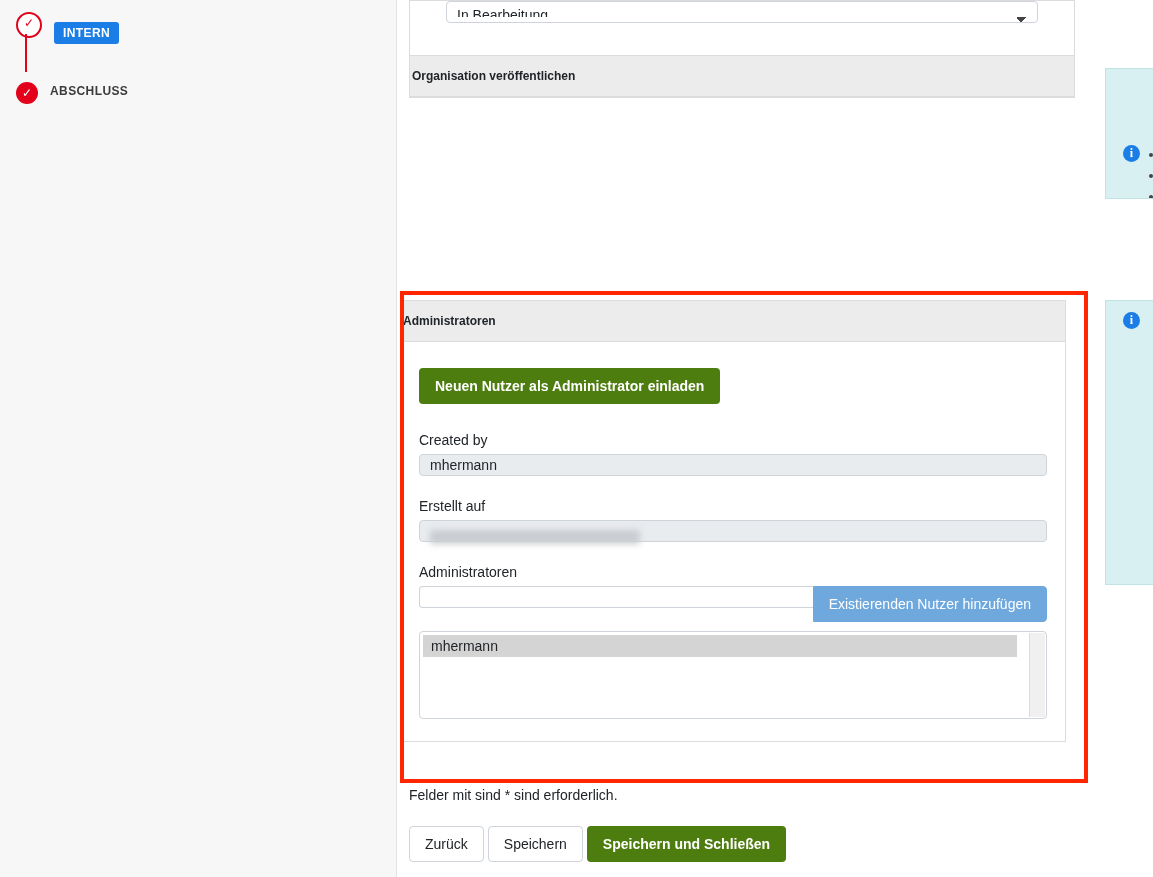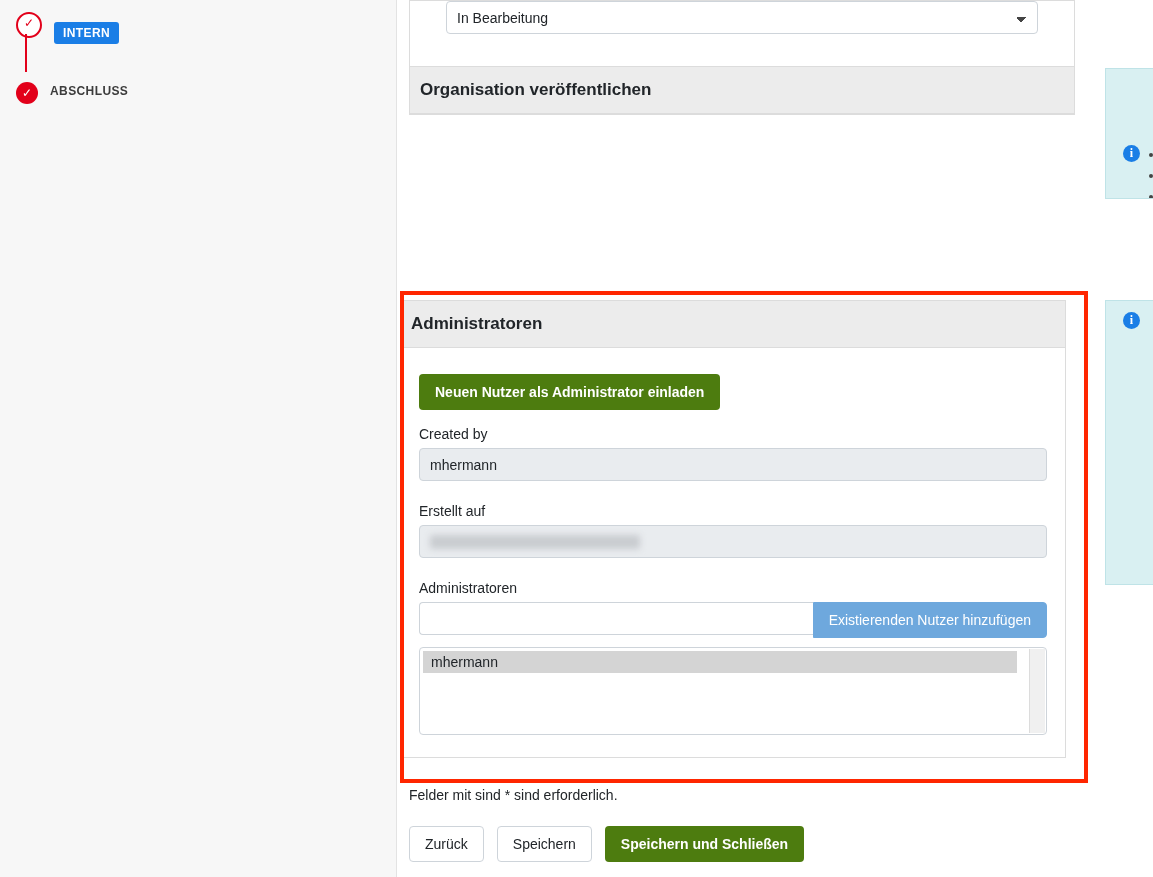--- a/index.html
+++ b/index.html
@@ -92,38 +92,38 @@
     background: #ffffff;
     box-sizing: border-box;
   }
   .card-top-partial {
     border-top: none;
     padding: 0 18px 16px 18px;
   }
   .card-header {
     background: #ececec;
     border-bottom: 1px solid #dcdcdc;
-    padding: 13px 10px;
-    font-size: 17px;
+    padding: 13px 2px;
+    font-size: 12px;
     font-weight: bold;
     color: #212529;
   }
   .card-body {
     padding: 14px 18px 18px 18px;
   }
   .field-label {
     font-size: 14px;
     color: #212529;
     margin: 10px 0 6px 0;
   }
   select.form-control,
   input.form-control {
     box-sizing: border-box;
     width: 100%;
-    height: 33px;
+    height: 22px;
     padding: 5px 10px;
     font-family: "Liberation Sans", sans-serif;
     font-size: 14px;
     color: #212529;
     background: #ffffff;
     border: 1px solid #ced4da;
     border-radius: 4px;
     -webkit-appearance: none;
     appearance: none;
   }
@@ -237,21 +237,21 @@
     left: 409px;
     top: 787px;
     font-size: 14px;
     color: #212529;
   }
   .footer-buttons {
     position: absolute;
     left: 409px;
     top: 826px;
     display: flex;
-    gap: 13px;
+    gap: 4px;
   }
 
   
   .info-panel {
     position: absolute;
     background: #d9f0f2;
     border: 1px solid #bfe3e7;
     box-sizing: border-box;
     overflow: hidden;
   }
@@ -314,21 +314,21 @@
     <div class="card-header">Organisation veröffentlichen</div>
   </div>
 </div>
 
 <div class="admin-card">
   <div class="card-header">Administratoren</div>
   <div class="card-body" style="padding:26px 18px 22px 18px;">
 
     <button class="btn btn-danger">Neuen Nutzer als Administrator einladen</button>
 
-    <div class="field-label" style="margin-top:16px;">Created by</div>
+    <div class="field-label" style="margin-top:28px;">Created by</div>
     <input class="form-control" readonly="" value="mhermann" style="">
 
     <div class="field-label" style="margin-top:22px;">Erstellt auf</div>
     <div style="position:relative;">
       <input class="form-control" readonly="" value="" style="">
       <span class="redacted" style="position:absolute; left:11px; top:10px;"></span>
     </div>
 
     <div class="field-label" style="margin-top:22px;">Administratoren</div>
     <div class="input-group">

